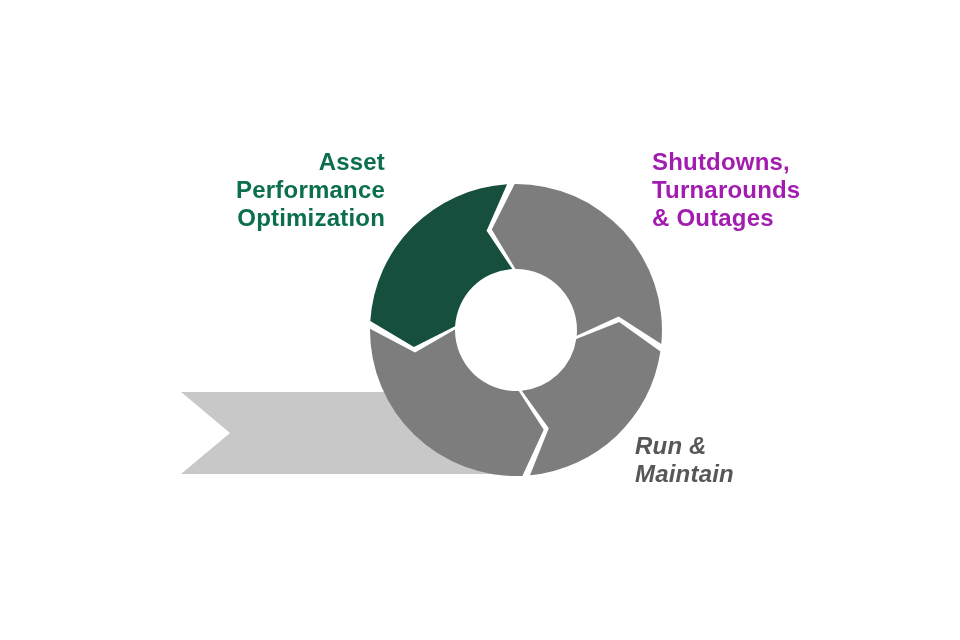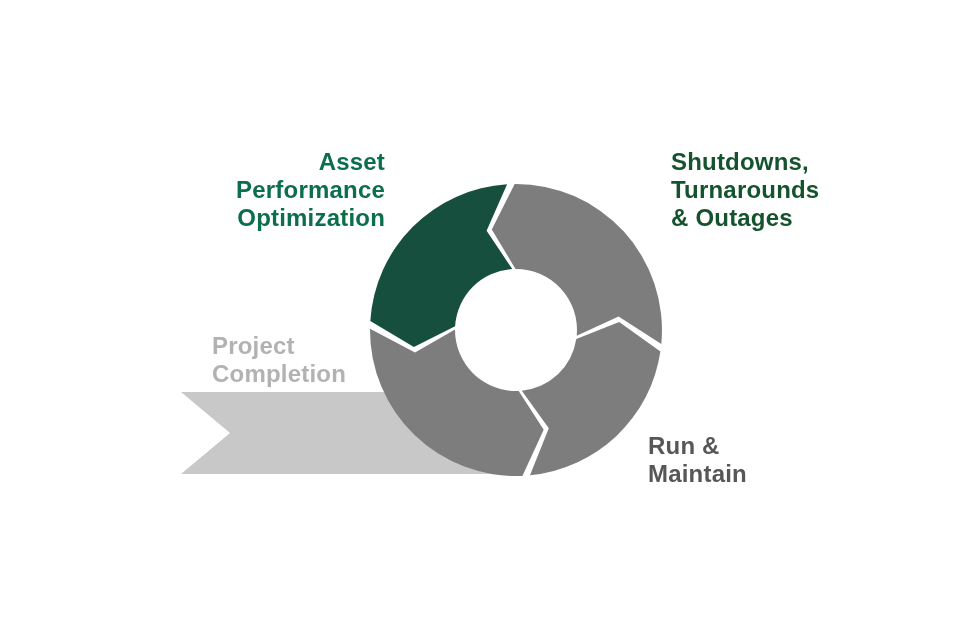--- a/index.html
+++ b/index.html
@@ -54,24 +54,22 @@
              A 146 146 0 0 1 370.0,320.7
              L 415.0,344.4 L 455.0,321.5
              A 61 61 0 0 0 518.7,382.9
              L 543.7,421.7 Z" fill="#7d7d7d"></path>
   </svg>
 
   <div class="label align-right" style="left: 145px; top: 140px; width: 240px; color: rgb(10, 111, 74);">Asset
 Performance
 Optimization</div>
 
-  <div class="label" style="left: 671px; top: 140px; color: #14532d;">Shutdowns,
+  <div class="label" style="left: 652px; top: 140px; color: #a21caf;">Shutdowns,
 Turnarounds
 &amp; Outages</div>
 
-  <div class="label" style="left: 212px; top: 324px; color: rgb(178, 178, 178);">Project
-Completion</div>
 
-  <div class="label" style="left: 648px; top: 424px; color: rgb(87, 87, 87);">Run &amp;
+  <div class="label" style="left: 635px; top: 424px; color: rgb(87, 87, 87); font-style: italic;">Run &amp;
 Maintain</div>
 
 
 </div>
 
 </body></html>

